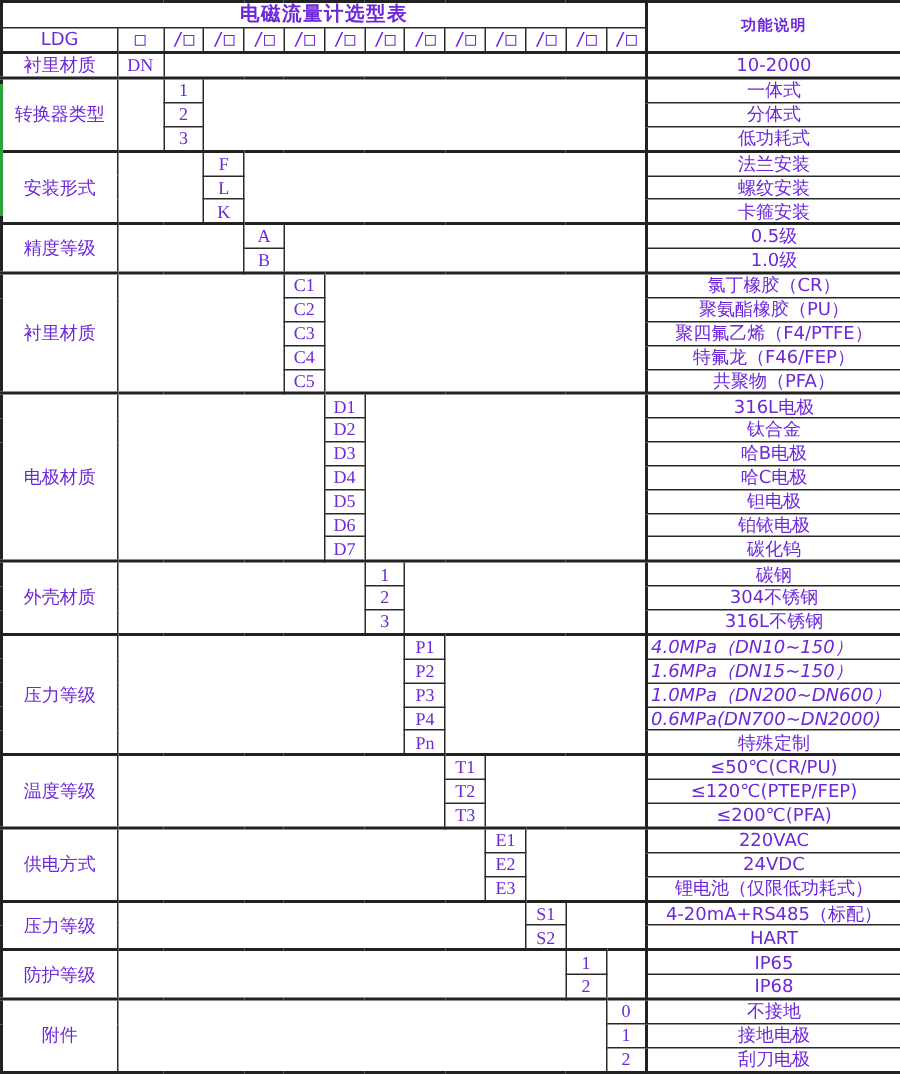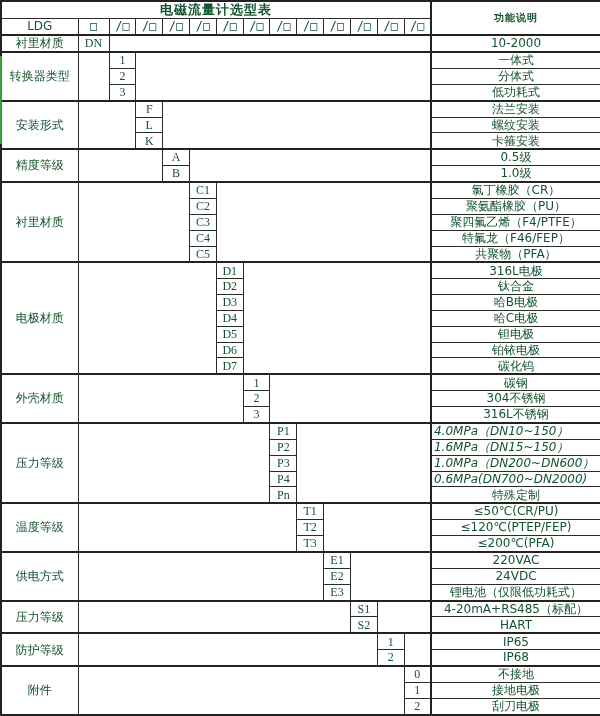--- a/index.html
+++ b/index.html
@@ -1,17 +1,17 @@
 <!DOCTYPE html>
 <html><head>
 <meta charset="utf-8">
 <style>
   html,body{margin:0;padding:0;background:#ffffff;}
   .wrap{position:relative;width:600px;height:716px;background:#fff;
-        font-family:"DejaVu Sans","Liberation Sans",sans-serif;color:#14532d;}
+        font-family:"DejaVu Sans","Liberation Sans",sans-serif;color:#6d28d9;}
   table.sel{border-collapse:collapse;table-layout:fixed;width:600px;height:716px;
         border:2px solid #222;}
   td{border:1px solid #2a2a2a;padding:0;font-size:12px;line-height:1.05;
         text-align:center;vertical-align:middle;overflow:hidden;white-space:nowrap;}
   td.sec-top{border-top:2px solid #222;}
   td.title-cell{font-size:13px;font-weight:bold;letter-spacing:1px;}
   td.fn-header{font-size:10px;font-weight:bold;border-left:2px solid #222;letter-spacing:1px;}
   td.lbl{font-size:12px;margin-left:32px;}
   td.code{font-family:Liberation Serif, serif;font-size:12px;}
   td.slot{font-size:12px;font-family:"DejaVu Sans Mono","Liberation Mono",monospace;}

